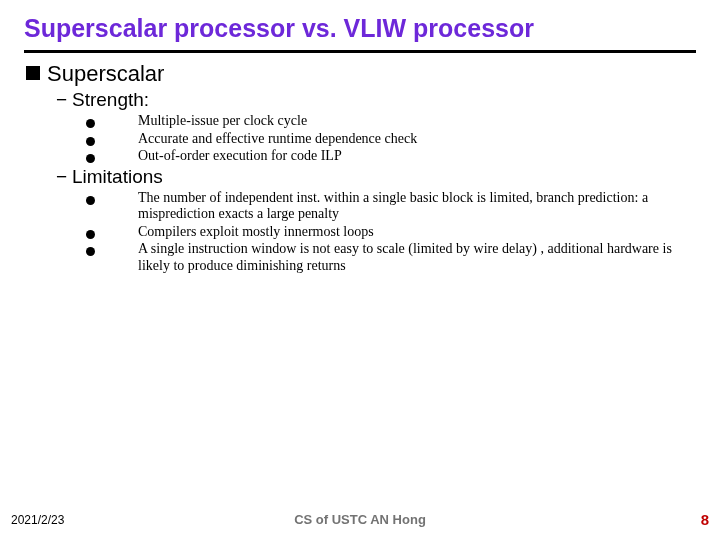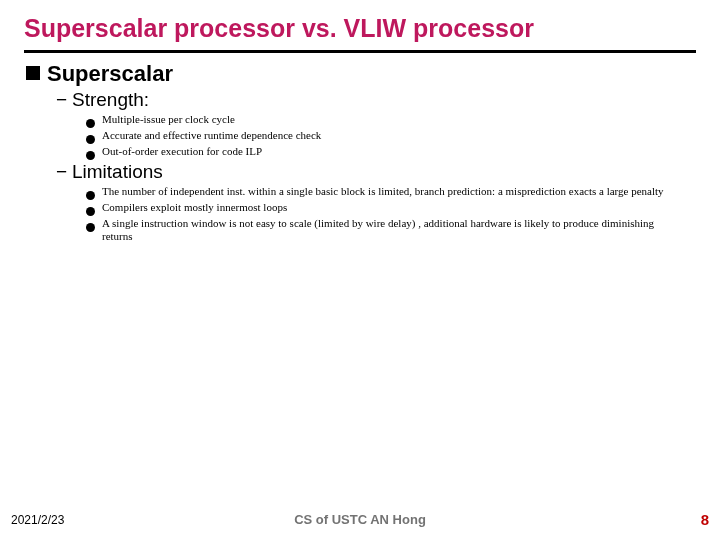--- a/index.html
+++ b/index.html
@@ -11,33 +11,33 @@
     color: #000;
     position: relative;
     overflow: hidden;
   }
   .slide {
     padding: 14px 24px 0 24px;
   }
   .title {
     font-family: Arial, Helvetica, sans-serif;
     font-weight: bold;
-    color: #be185d;
+    color: #6d28d9;
     font-size: 25px;
     margin-bottom: 7px;
   }
   .rule {
     height: 3px;
     background: #000;
     width: 100%;
     margin-bottom: 8px;
   }
   .lvl1 {
     font-family: Arial, Helvetica, sans-serif;
-    font-weight: bold;
+    font-weight: normal;
     font-size: 22px;
     display: flex;
     align-items: flex-start;
     margin-left: 2px;
     margin-bottom: 2px;
   }
   .lvl1 .bullet {
     display: inline-block;
     width: 14px; height: 14px;
     background: #000;
@@ -55,27 +55,28 @@
   }
   .lvl2 .dash {
     display: inline-block;
     width: 10px;
     margin-right: 6px;
     flex: none;
     font-weight: normal;
   }
   .lvl3 {
     font-family: "Times New Roman", Times, serif;
-    font-size: 11px;
+    font-size: 14px;
     line-height: 1.18;
     display: flex;
     align-items: flex-start;
     margin-left: 62px;
     margin-right: 10px;
     margin-bottom: 1px;
+    gap: 36px;
   }
   .lvl3 .dot {
     display: inline-block;
     width: 9px; height: 9px;
     background: #000;
     border-radius: 50%;
     margin-right: 7px;
     margin-top: 6px;
     flex: none;
   }

